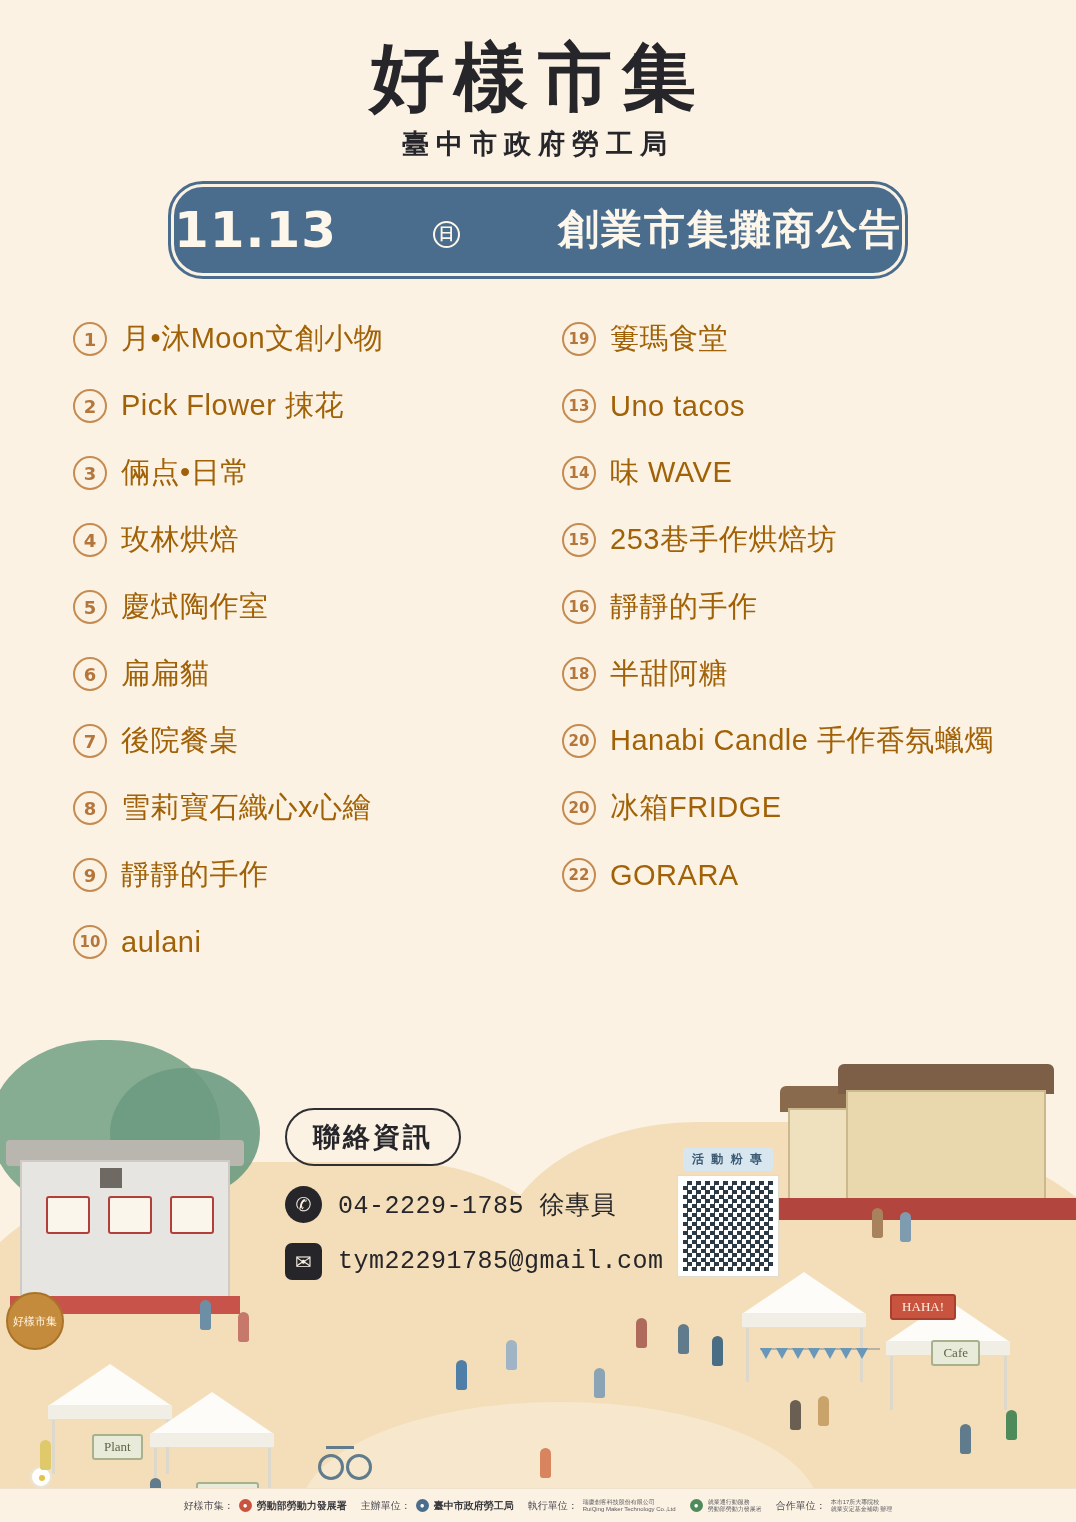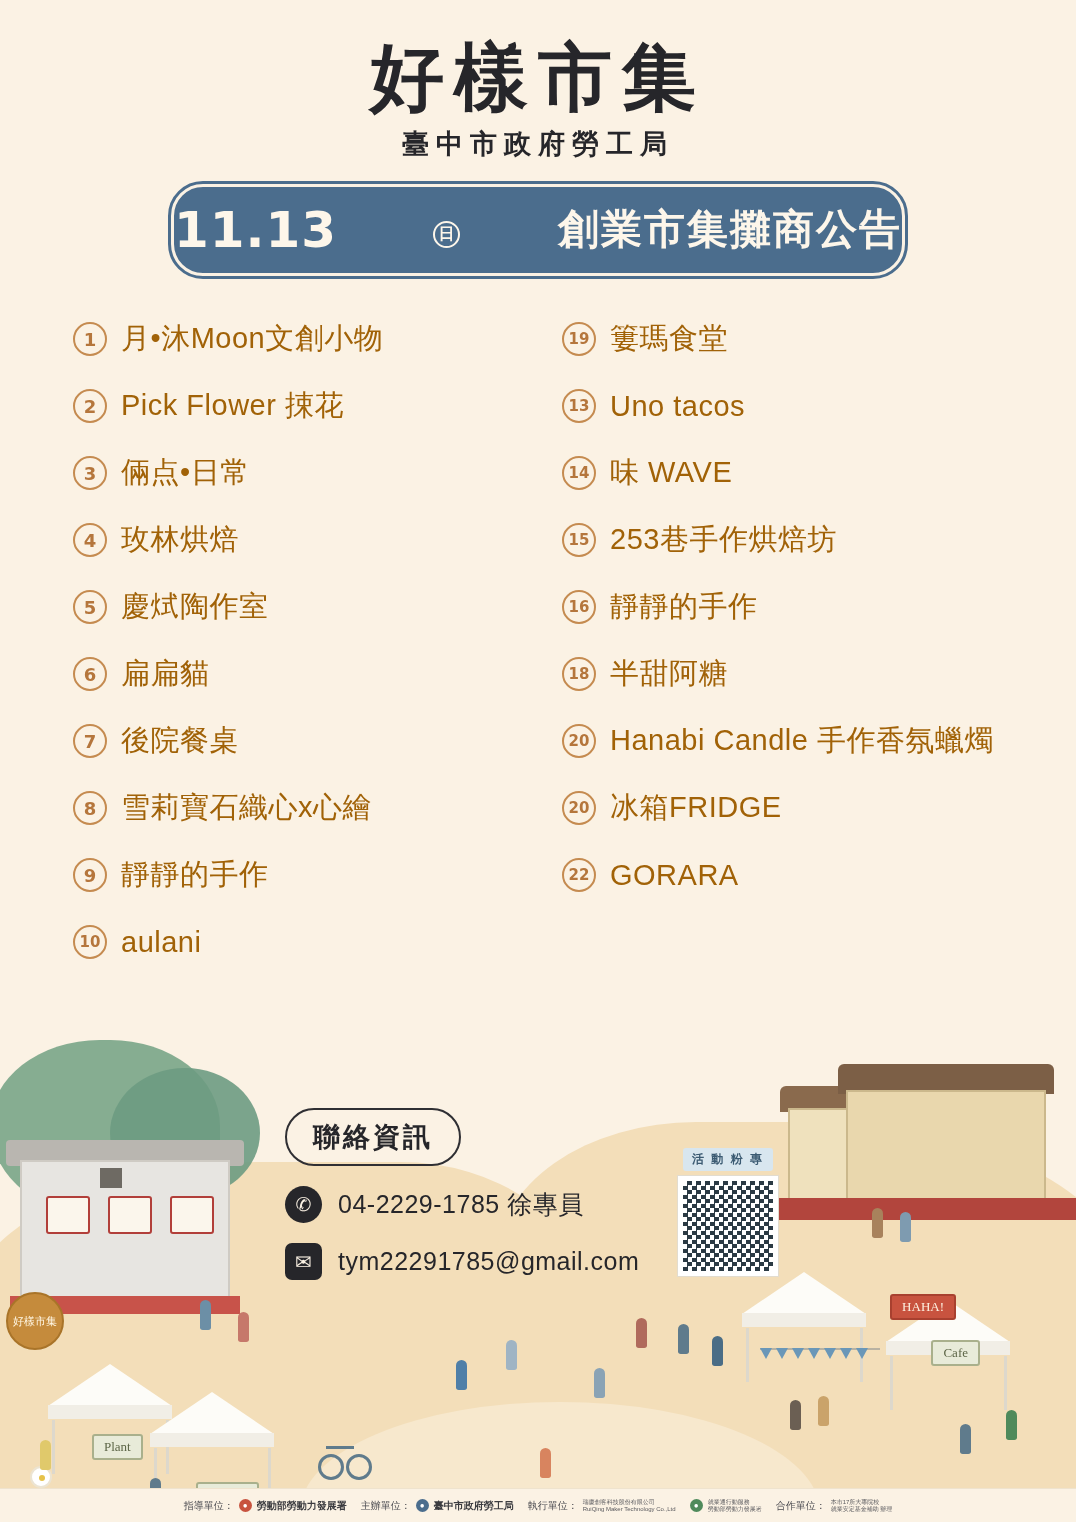--- a/index.html
+++ b/index.html
@@ -154,21 +154,21 @@
     display: flex; align-items: center; justify-content: center;
     font-size: 19px;
     flex: 0 0 auto;
   }
   .c-icon.mail {
     border-radius: 7px;
     font-size: 20px;
   }
   .c-text {
     margin-left: 16px;
-    font-family: Liberation Sans, sans-serif;
+    font-family: Liberation Mono, monospace;
     font-size: 25px;
     color: #26262a;
     letter-spacing: 0.5px;
   }
 
   
   .qr-block {
     position: absolute;
     left: 678px;
     top: 1148px;
@@ -588,21 +588,21 @@
   </div>
 </div>
 
 <div class="qr-block">
   <div class="qr-label">活 動 粉 專</div>
   <div class="qr-code"></div>
 </div>
 
 <div class="footer">
   <div class="f-group">
-    <span class="f-label">指導單位：</span>
+    <span class="f-label">好樣市集：</span>
     <span class="f-dot">●</span>
     <span class="f-strong">勞動部勞動力發展署</span>
   </div>
   <div class="f-group">
     <span class="f-label">主辦單位：</span>
     <span class="f-dot blue">●</span>
     <span class="f-strong">臺中市政府勞工局</span>
   </div>
   <div class="f-group">
     <span class="f-label">執行單位：</span>

